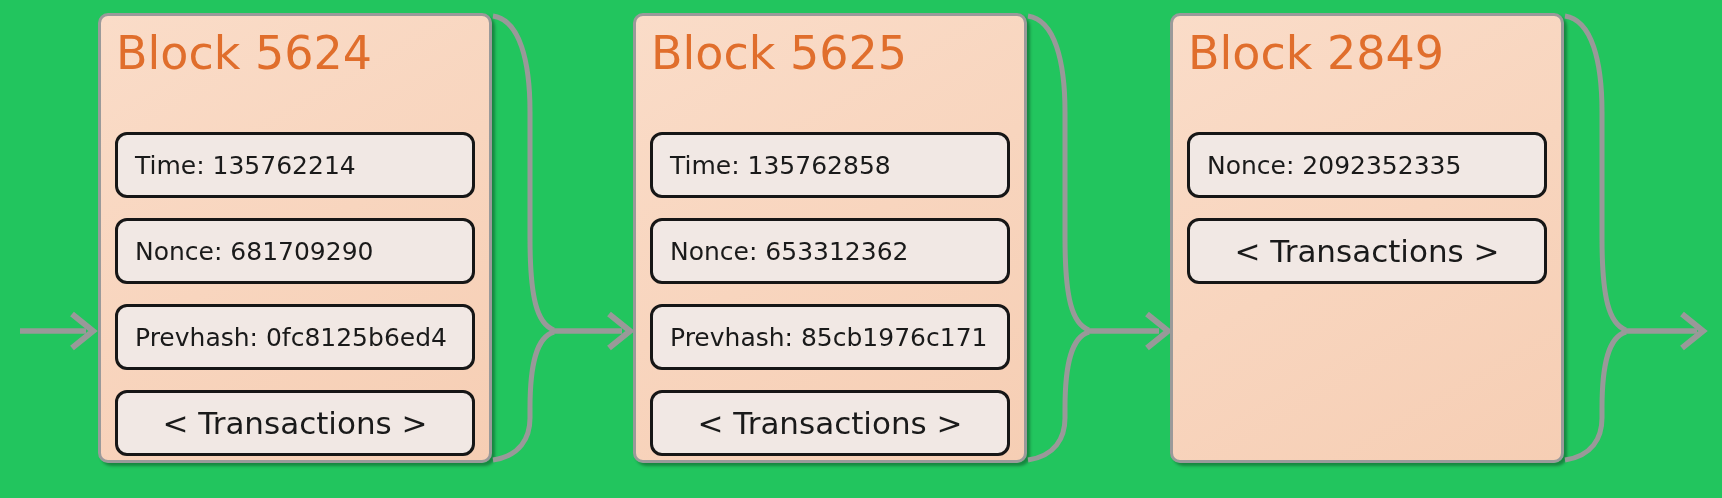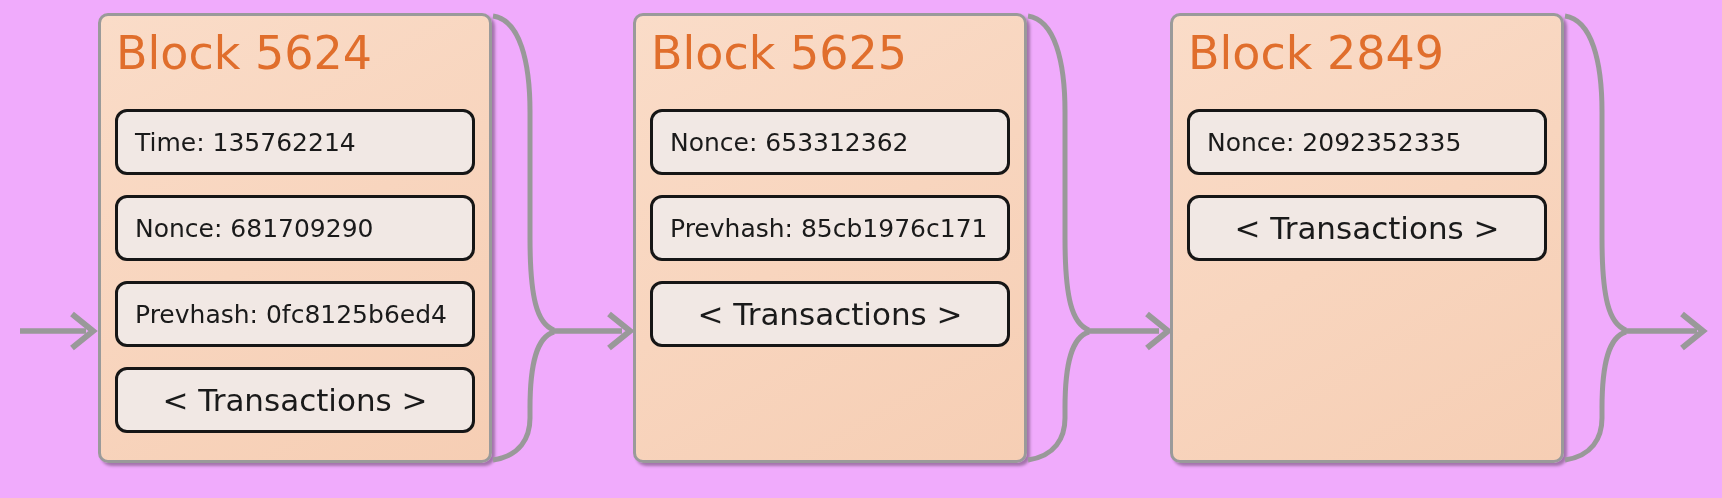--- a/index.html
+++ b/index.html
@@ -1,20 +1,20 @@
 <!DOCTYPE html>
 <html><head>
 <meta charset="utf-8">
 <style>
   html, body { margin: 0; padding: 0; background: #ffffff; }
   .canvas {
     position: relative;
     width: 1722px;
     height: 498px;
-    background: #f0abfc;
+    background: #22c55e;
     font-family: "DejaVu Sans", sans-serif;
     overflow: hidden;
   }
   .block {
     position: absolute;
     top: 13px;
     width: 394px;
     height: 450px;
     box-sizing: border-box;
     border: 3px solid #9a9a9a;
@@ -29,21 +29,21 @@
     position: absolute;
     top: 10px;
     left: 15px;
     font-size: 46px;
     line-height: 1.2;
     color: #e06e2c;
     white-space: nowrap;
   }
   .fields {
     position: absolute;
-    top: 93px;
+    top: 116px;
     left: 14px;
     right: 14px;
     display: flex;
     flex-direction: column;
     gap: 20px;
   }
   .field {
     height: 66px;
     box-sizing: border-box;
     border: 3px solid #161616;
@@ -98,20 +98,21 @@
   <svg class="connector conn-1" viewBox="0 0 150 498">
     <path class="brace" d="M1,16 C28,20 38,62 38,112 V238 C38,298 45,324 62,330"></path>
     <path class="brace" d="M1,460 C28,456 38,438 38,418 V408 C38,362 45,337 62,332"></path>
     <path class="line" d="M60,331 H130"></path>
     <path class="head" d="M117,314 L138,331 L117,348"></path>
   </svg>
 
   <div class="block block-2">
     <div class="block-title">Block 5625</div>
     <div class="fields">
+      <div class="field">Time: 135762858</div>
       <div class="field">Nonce: 653312362</div>
       <div class="field">Prevhash: 85cb1976c171</div>
       <div class="field transactions">&lt; Transactions &gt;</div>
     </div>
   </div>
 
   <svg class="connector conn-2" viewBox="0 0 150 498">
     <path class="brace" d="M1,16 C28,20 38,62 38,112 V238 C38,298 45,324 62,330"></path>
     <path class="brace" d="M1,460 C28,456 38,438 38,418 V408 C38,362 45,337 62,332"></path>
     <path class="line" d="M60,331 H132"></path>

